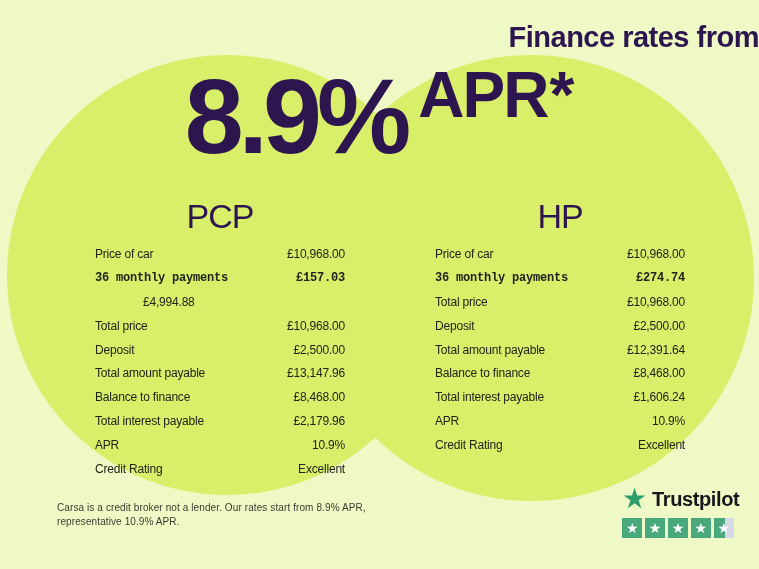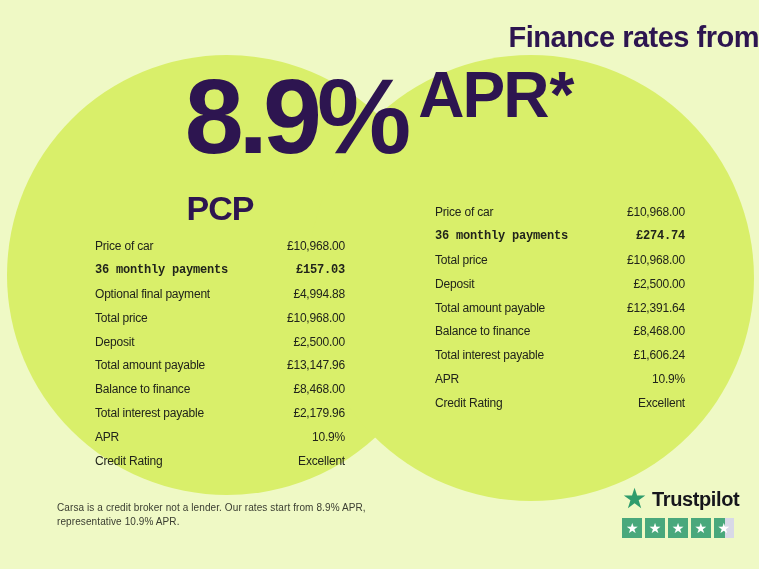--- a/index.html
+++ b/index.html
@@ -25,22 +25,22 @@
     color: var(--heading, #2d1550); line-height: 1;
   }
   .rate { font-size: 106px; font-weight: 700; letter-spacing: -5px; }
   .apr  { font-size: 64px;  font-weight: 700; letter-spacing: -2px; margin-left: 12px; }
   .asterisk { font-size: 64px; font-weight: 700; margin-left: 2px; }
 
   .col { position: absolute; top: 191px; width: 250px; color: var(--text, #21241b); }
   .col-pcp { left: 95px; }
   .col-hp  { left: 435px; }
   .col h2 {
-    margin: 0; text-align: center; font-size: 34px; line-height: 34px;
-    font-weight: 700; letter-spacing: -1px; color: var(--heading, #2d1550);
+    margin: 8px; text-align: center; font-size: 34px; line-height: 34px;
+    font-weight: 400; letter-spacing: -1px; color: var(--heading, #2d1550);
   }
   .rows { display: flex; flex-direction: column; margin-top: 9px; }
   .row {
     display: flex; justify-content: space-between; align-items: center;
     height: 23.9px; font-size: 12px; letter-spacing: -0.2px;
   }
   .row.bold { font-weight: 700; font-family: Liberation Mono, monospace; }
   .row .label { text-align: left; }
   .row .value { text-align: right; margin-left: 48px; }
 
@@ -85,21 +85,20 @@
     <div class="rows">
         <div class="row">
         <span class="label">Price of car</span>
         <span class="value">£10,968.00</span>
       </div>
         <div class="row bold">
         <span class="label">36 monthly payments</span>
         <span class="value">£157.03</span>
       </div>
         <div class="row">
-        <span class="label">Optional final payment</span>
         <span class="value">£4,994.88</span>
       </div>
         <div class="row">
         <span class="label">Total price</span>
         <span class="value">£10,968.00</span>
       </div>
         <div class="row">
         <span class="label">Deposit</span>
         <span class="value">£2,500.00</span>
       </div>
@@ -120,20 +119,21 @@
         <span class="value">10.9%</span>
       </div>
         <div class="row">
         <span class="label">Credit Rating</span>
         <span class="value">Excellent</span>
       </div>
       </div>
   </section>
 
   <section class="col col-hp">
+    <h2>HP</h2>
     <div class="rows">
         <div class="row">
         <span class="label">Price of car</span>
         <span class="value">£10,968.00</span>
       </div>
         <div class="row bold">
         <span class="label">36 monthly payments</span>
         <span class="value">£274.74</span>
       </div>
         <div class="row">

